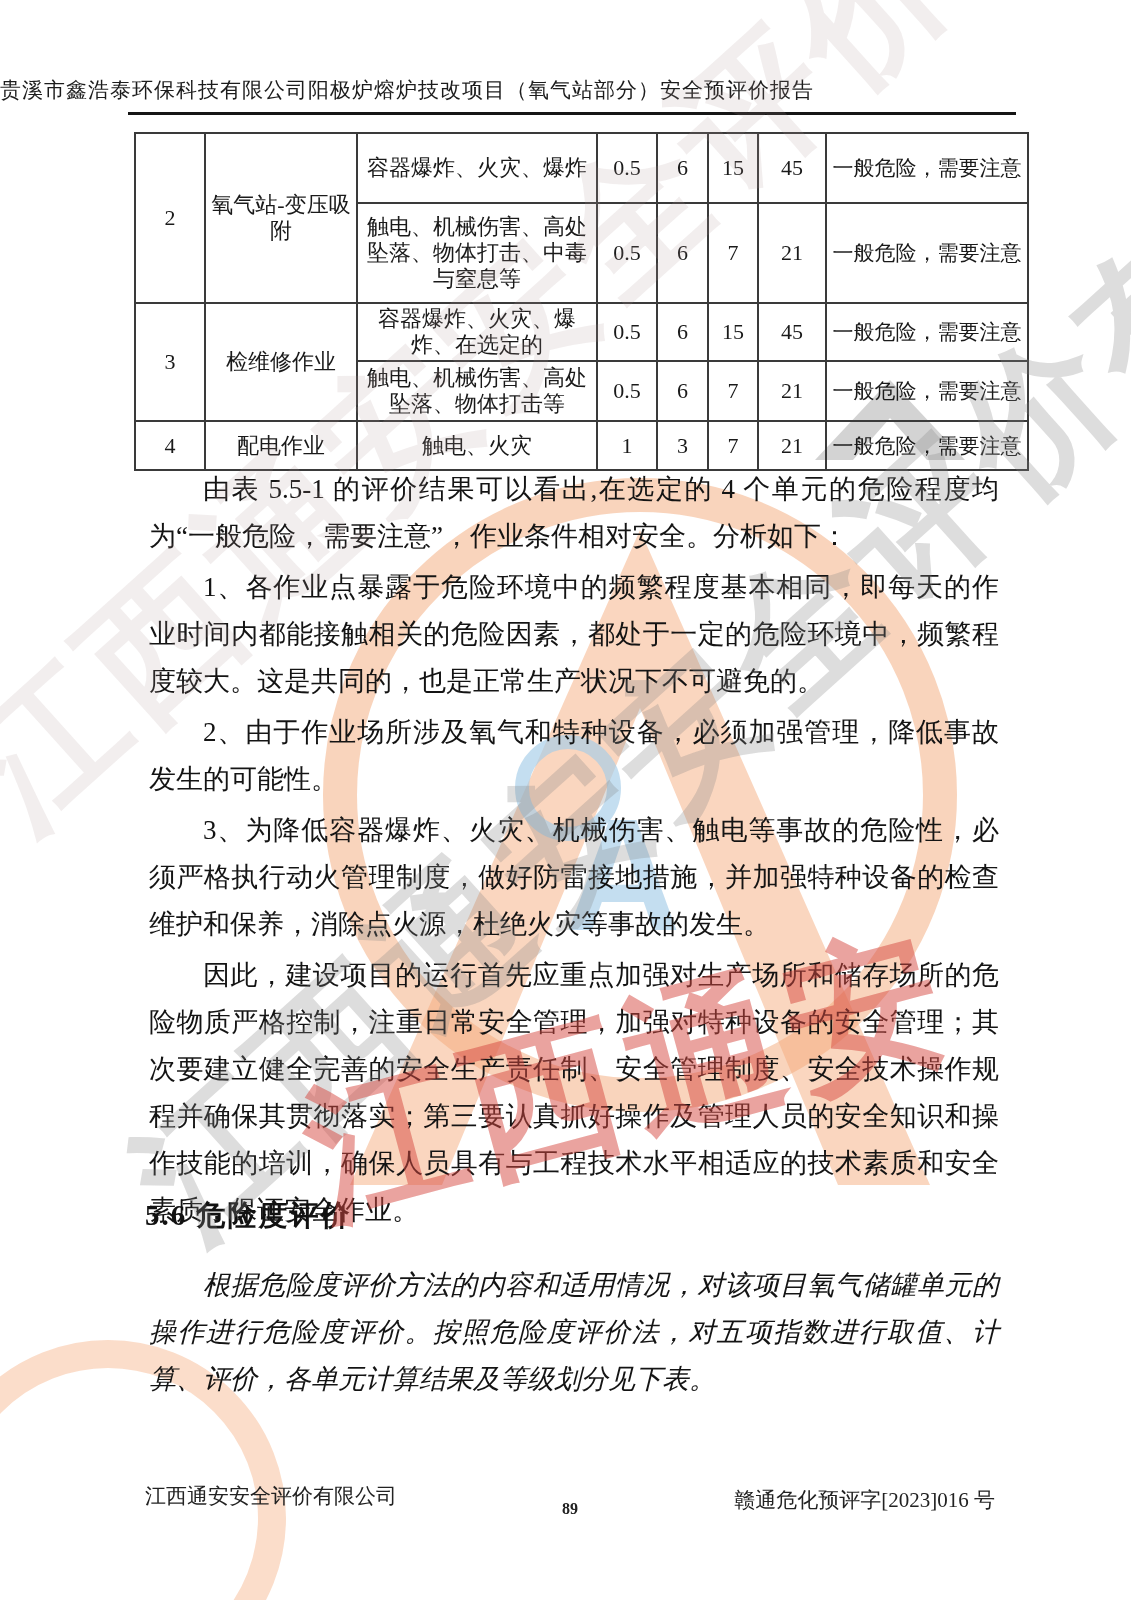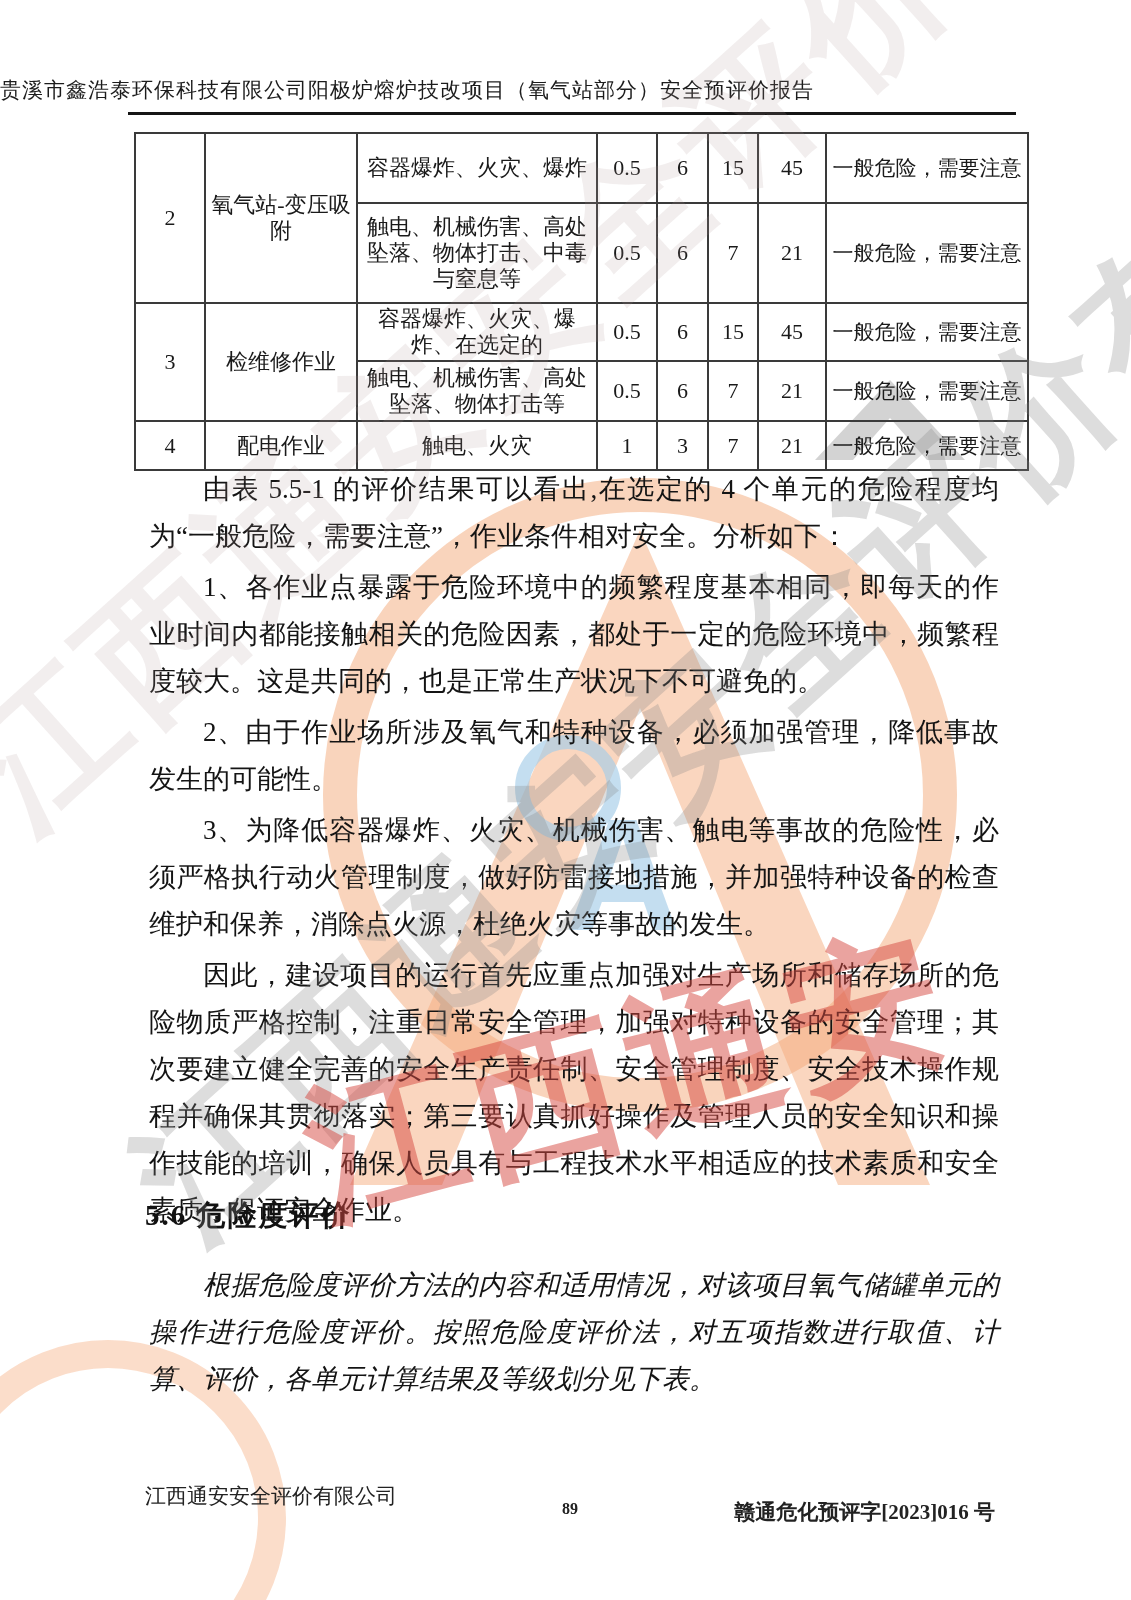--- a/index.html
+++ b/index.html
@@ -41,21 +41,21 @@
   .section-heading {
     position:absolute; left:145px; top:1196px;
     font-size:29px; font-weight:bold; letter-spacing:2px; color:#111;
   }
   
   .footer {
     position:absolute; top:1482px; left:145px; right:136px;
     font-size:21px; color:#222;
   }
   .footer .f-left  { position:absolute; left:0; top:0; }
-  .footer .f-right { position:absolute; right:0; top:16px;font-weight:bold; }
+  .footer .f-right { position:absolute; right:0; top:4px; }
   .footer .f-page  { position:absolute; left:50%; top:18px; transform:translateX(-50%); font-size:16px;font-weight:bold; }
   
   .wm, .wm-top { position:absolute; inset:0; pointer-events:none; }
   .wm { z-index:0; } .wm-top { z-index:2; }
   .content { position:relative; z-index:1; }
   .wm-ring-bl {
     position:absolute; left:-70px; top:1340px; width:300px; height:300px;
     border:28px solid rgba(244,170,122,0.40); border-radius:50%;
   }
   .wm-blue-circle {

